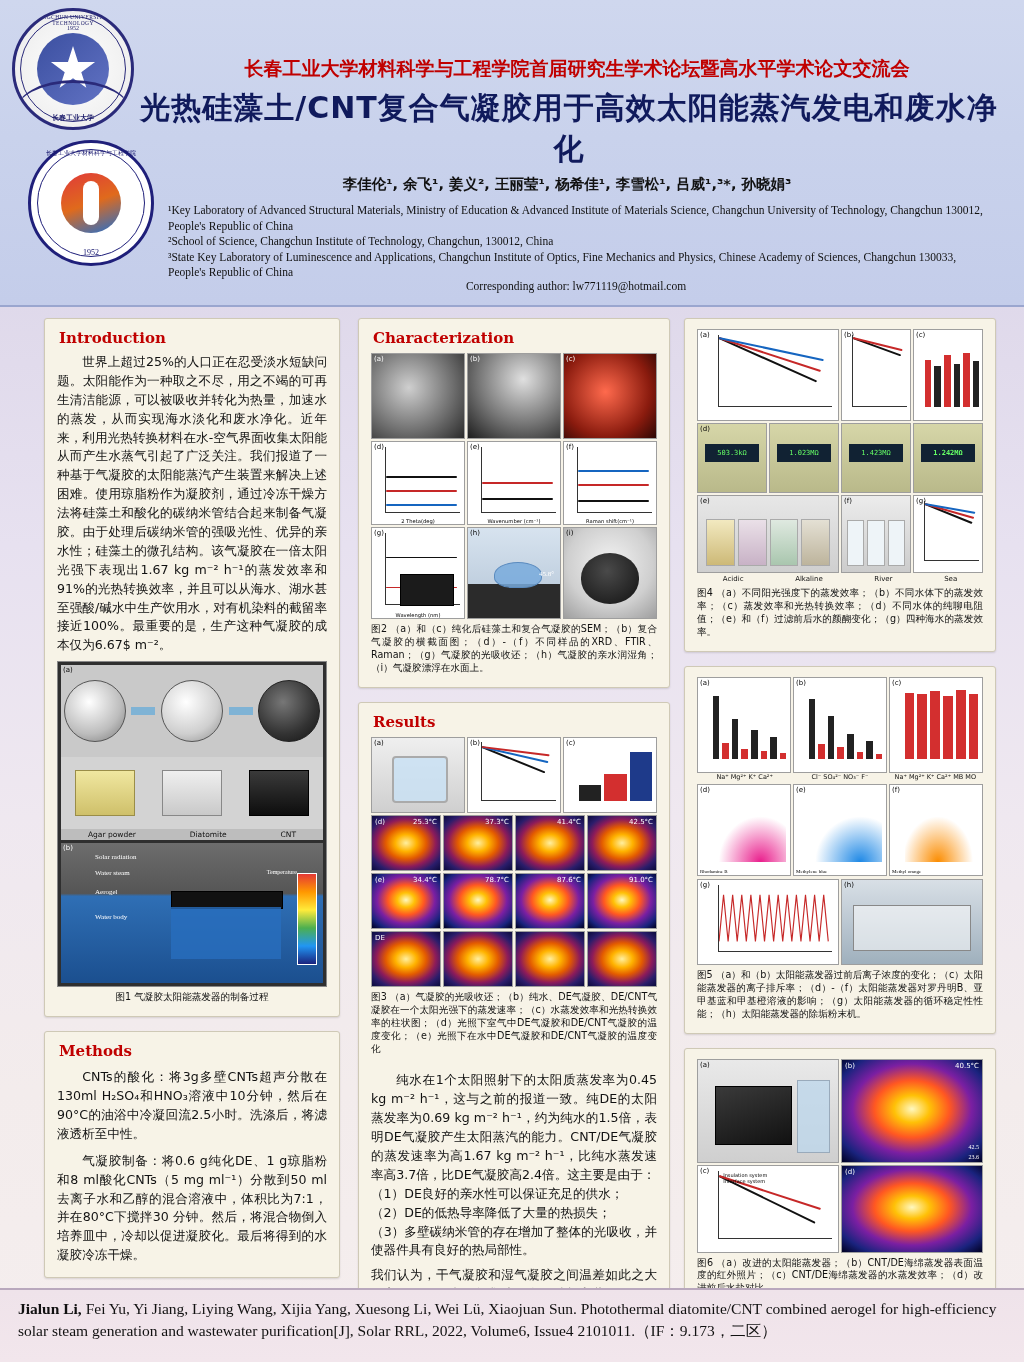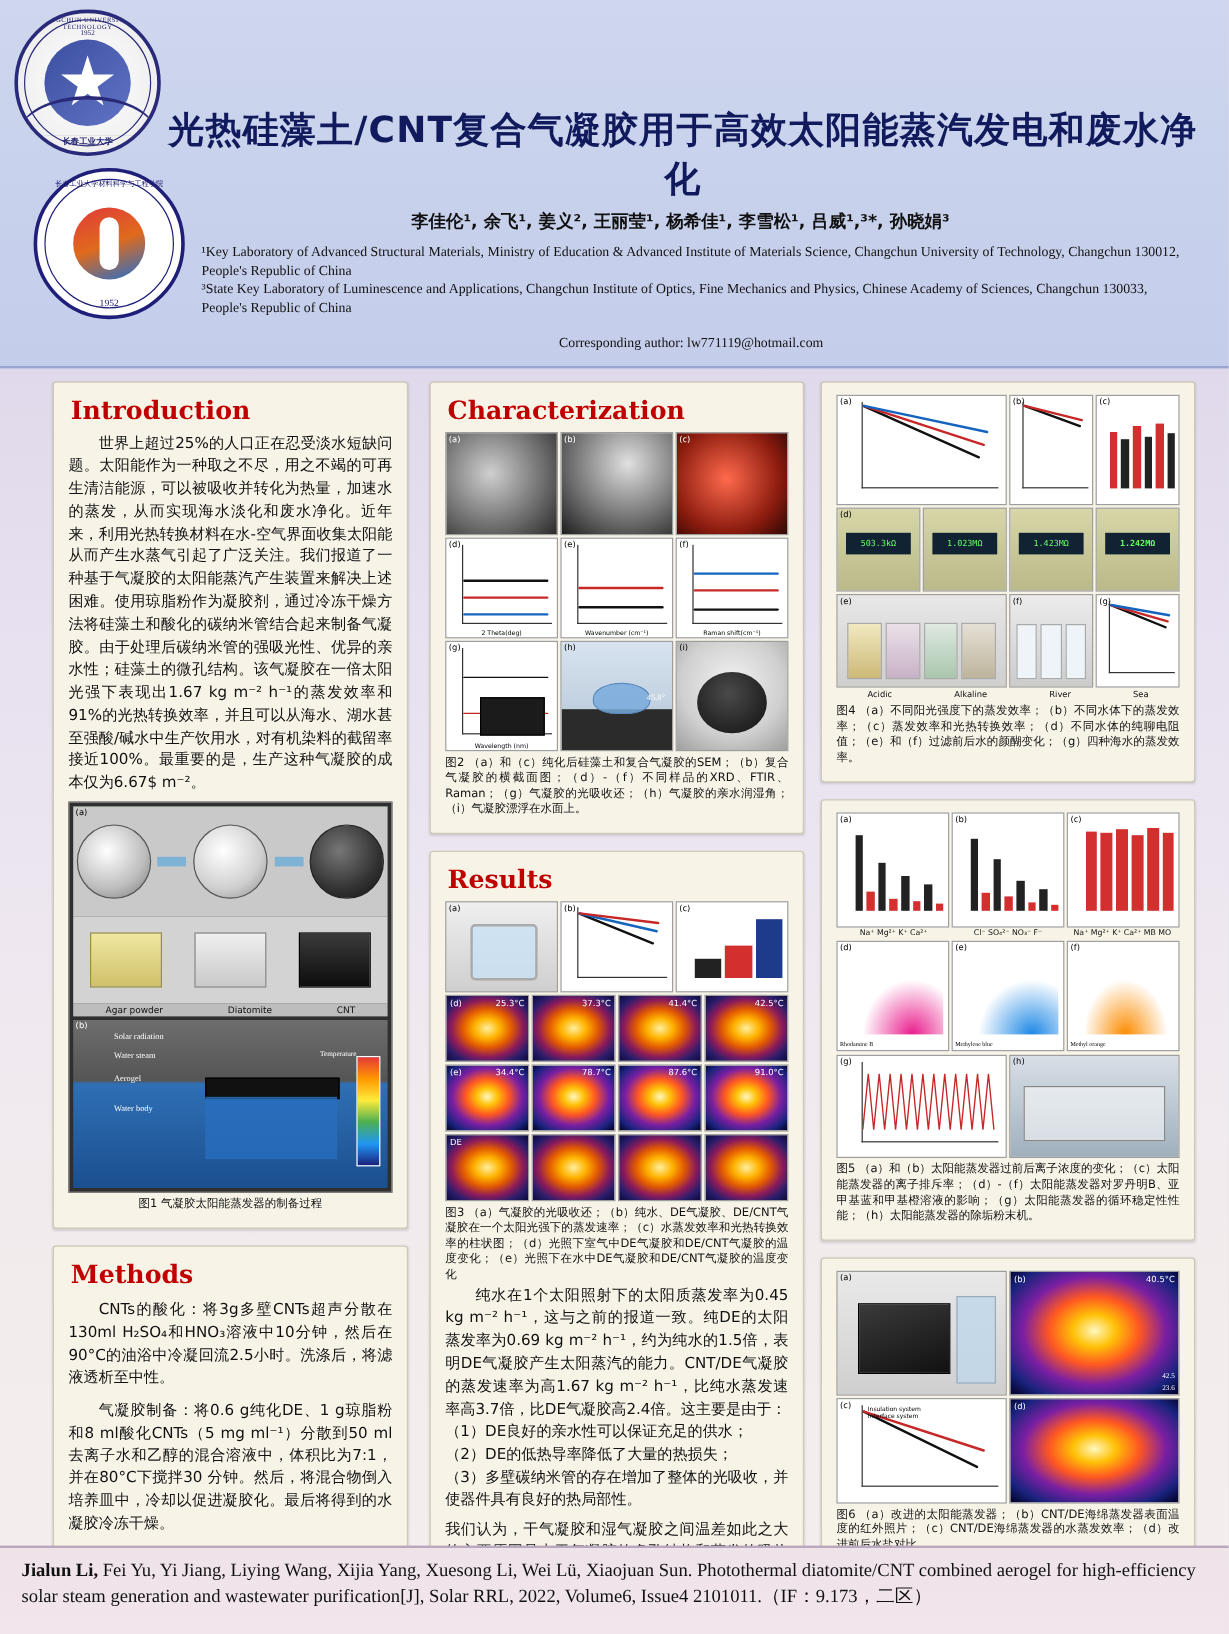--- a/index.html
+++ b/index.html
@@ -90,21 +90,21 @@
   .col{position:absolute;top:0;}
   .c1{left:44px;width:296px;}
   .c2{left:358px;width:312px;}
   .c3{left:684px;width:312px;}
   .panel{
     background:#f7f3e7;border:1px solid #cfc9b6;border-radius:3px;
     padding:10px 12px 12px 12px;margin-bottom:14px;
     box-shadow:0 1px 2px rgba(0,0,0,.12);
   }
   .sec-title{
-    color:#c00000;font-size:21px;font-weight:bold;font-family:"DejaVu Serif",serif;
+    color:#c00000;font-size:15px;font-weight:bold;font-family:"DejaVu Serif",serif;
     margin:0 0 6px 2px;
   }
   .body-text{
     font-size:12.6px;line-height:1.5;color:#111;text-align:justify;text-indent:2em;
     font-family:"DejaVu Sans",sans-serif;
   }
   .body-text.noind{text-indent:0;}
   .cap{
     font-size:9.6px;line-height:1.35;color:#111;margin-top:4px;text-align:justify;
     font-family:"DejaVu Sans",sans-serif;
@@ -158,24 +158,26 @@
       <div class="cbot">长春工业大学</div>
     </div>
 
     <div class="logo-second">
       <div class="ring2"></div>
       <div class="lbl">长春工业大学材料科学与工程学院</div>
       <div class="mid"></div>
       <div class="yr">1952</div>
     </div>
 
+    <div class="conf-line">长春工业大学材料科学与工程学院首届研究生学术论坛暨高水平学术论文交流会</div>
     <div class="poster-title">光热硅藻土/CNT复合气凝胶用于高效太阳能蒸汽发电和废水净化</div>
     <div class="authors">李佳伦¹, 余飞¹, 姜义², 王丽莹¹, 杨希佳¹, 李雪松¹, 吕威¹,³*, 孙晓娟³</div>
     <div class="affil">
       <div>¹Key Laboratory of Advanced Structural Materials, Ministry of Education &amp; Advanced Institute of Materials Science, Changchun University of Technology, Changchun 130012, People's Republic of China</div>
+      <div>²School of Science, Changchun Institute of Technology, Changchun, 130012, China</div>
       <div>³State Key Laboratory of Luminescence and Applications, Changchun Institute of Optics, Fine Mechanics and Physics, Chinese Academy of Sciences, Changchun 130033, People's Republic of China</div>
     </div>
     <div class="corr">Corresponding author: lw771119@hotmail.com</div>
   </div>
 
   <div class="cols">
 
     <div class="col c1">
 
       <div class="panel">
@@ -364,21 +366,21 @@
             <div class="tile thermal">
                 <span class="t-lab2">DE</span>
               </div>
             <div class="tile thermal"></div>
             <div class="tile thermal"></div>
             <div class="tile thermal"></div>
           </div>
           <div class="cap">图3 （a）气凝胶的光吸收还；（b）纯水、DE气凝胶、DE/CNT气凝胶在一个太阳光强下的蒸发速率；（c）水蒸发效率和光热转换效率的柱状图；（d）光照下室气中DE气凝胶和DE/CNT气凝胶的温度变化；（e）光照下在水中DE气凝胶和DE/CNT气凝胶的温度变化</div>
         </div>
 
-        <div class="body-text" style="margin-top:1px;">纯水在1个太阳照射下的太阳质蒸发率为0.45 kg m⁻² h⁻¹，这与之前的报道一致。纯DE的太阳蒸发率为0.69 kg m⁻² h⁻¹，约为纯水的1.5倍，表明DE气凝胶产生太阳蒸汽的能力。CNT/DE气凝胶的蒸发速率为高1.67 kg m⁻² h⁻¹，比纯水蒸发速率高3.7倍，比DE气凝胶高2.4倍。这主要是由于：</div>
+        <div class="body-text" style="margin-top:16px;">纯水在1个太阳照射下的太阳质蒸发率为0.45 kg m⁻² h⁻¹，这与之前的报道一致。纯DE的太阳蒸发率为0.69 kg m⁻² h⁻¹，约为纯水的1.5倍，表明DE气凝胶产生太阳蒸汽的能力。CNT/DE气凝胶的蒸发速率为高1.67 kg m⁻² h⁻¹，比纯水蒸发速率高3.7倍，比DE气凝胶高2.4倍。这主要是由于：</div>
         <div class="body-text noind">（1）DE良好的亲水性可以保证充足的供水；</div>
         <div class="body-text noind">（2）DE的低热导率降低了大量的热损失；</div>
         <div class="body-text noind">（3）多壁碳纳米管的存在增加了整体的光吸收，并使器件具有良好的热局部性。</div>
         <div class="body-text noind" style="margin-top:6px;">我们认为，干气凝胶和湿气凝胶之间温差如此之大的主要原因是由于气凝胶的多孔结构和蒸发的吸热过程。在湿气凝胶状态下，由于大部分气凝胶被水占据，大部分热量转移到水中，然后蒸发，这导致气凝胶的干态和湿态之间存在很大的温差。</div>
       </div>
 
     </div>
 
     <div class="col c3">
 

